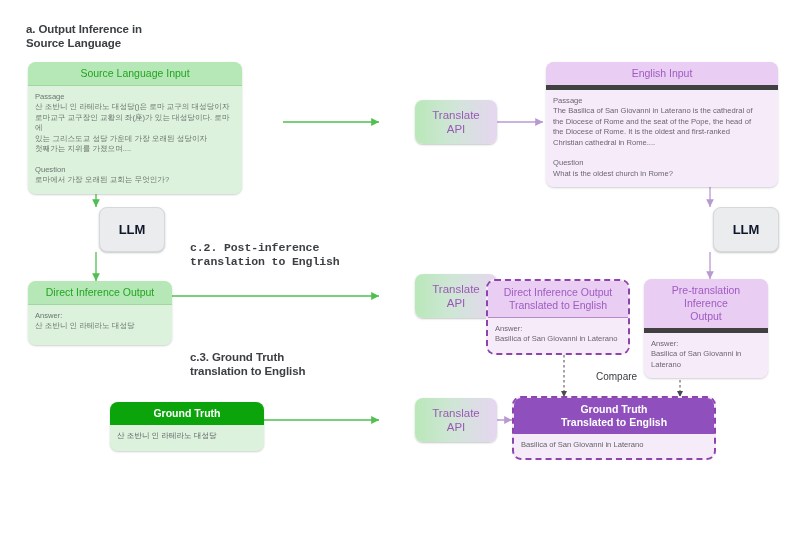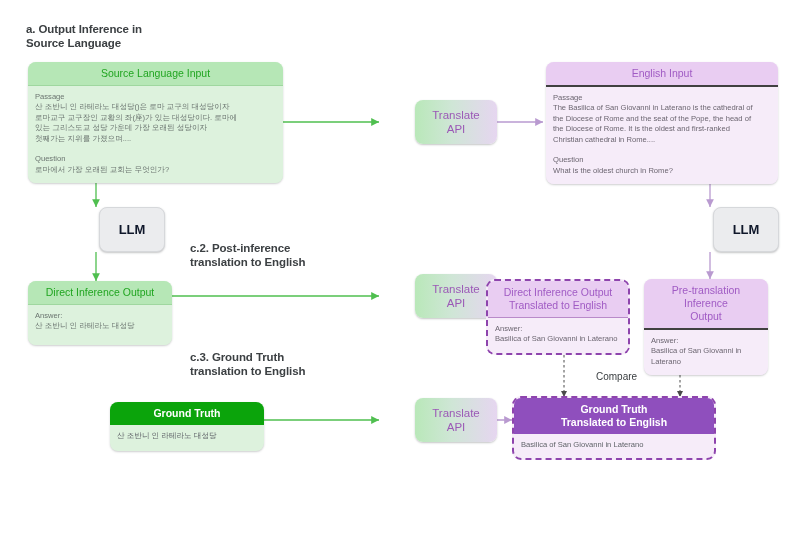--- a/index.html
+++ b/index.html
@@ -60,21 +60,21 @@
     color: #21a521;
     border-bottom: 1px solid #9fd79f;
   }
   .card.green .bdy { background: #ddf2dd; color: #6b7570; }
 
   
   .card.purple { background: #f2e4f7; }
   .card.purple .hdr {
     background: #e9cdf2;
     color: #a05bc4;
-    border-bottom: 2px solid #404040;
+    border-bottom: 5px solid #404040;
   }
   .card.purple .bdy { background: #f6ecf9; color: #6b6570; }
 
   
   .card.dashed {
     border: 2px dashed #8e44ad;
     border-radius: 9px;
     box-shadow: none;
     background: #f6ecf9;
   }
@@ -167,30 +167,30 @@
     <line x1="461" y1="420" x2="512" y2="420" stroke="#b99ad0" stroke-width="1.3" marker-end="url(#arrP)"></line>
 
     <line x1="564" y1="350" x2="564" y2="396" stroke="#4a4a4a" stroke-width="1" stroke-dasharray="2.5,2.5" marker-start="url(#arrD)" marker-end="url(#arrD)"></line>
     <line x1="680" y1="350" x2="680" y2="396" stroke="#4a4a4a" stroke-width="1" stroke-dasharray="2.5,2.5" marker-start="url(#arrD)" marker-end="url(#arrD)"></line>
   </svg>
 
   <div class="caption" style="left:26px; top:22px;">a. Output Inference in
 Source Language</div>
 
 
-  <div class="caption" style="left:190px; top:241px;">c.2. Post-inference
+  <div class="caption" style="left:190px; top:241px;font-family:Liberation Mono, monospace;">c.2. Post-inference
 translation to English</div>
 
   <div class="caption" style="left:190px; top:350px;">c.3. Ground Truth
 translation to English</div>
 
   <div class="caption" style="left:544px; top:484px;margin-top:47px;">d.2. Evaluation in
 English</div>
 
-  <div class="card green" style="left:28px; top:62px; width:255px;">
+  <div class="card green" style="left:28px; top:62px; width:214px;">
     <div class="hdr">Source Language Input</div>
     <div class="bdy">Passage
 산 조반니 인 라테라노 대성당()은 로마 교구의 대성당이자
 로마교구 교구장인 교황의 좌(座)가 있는 대성당이다. 로마에
 있는 그리스도교 성당 가운데 가장 오래된 성당이자
 첫째가는 지위를 가졌으며....
 
 Question
  로마에서 가장 오래된 교회는 무엇인가?</div>
   </div>

